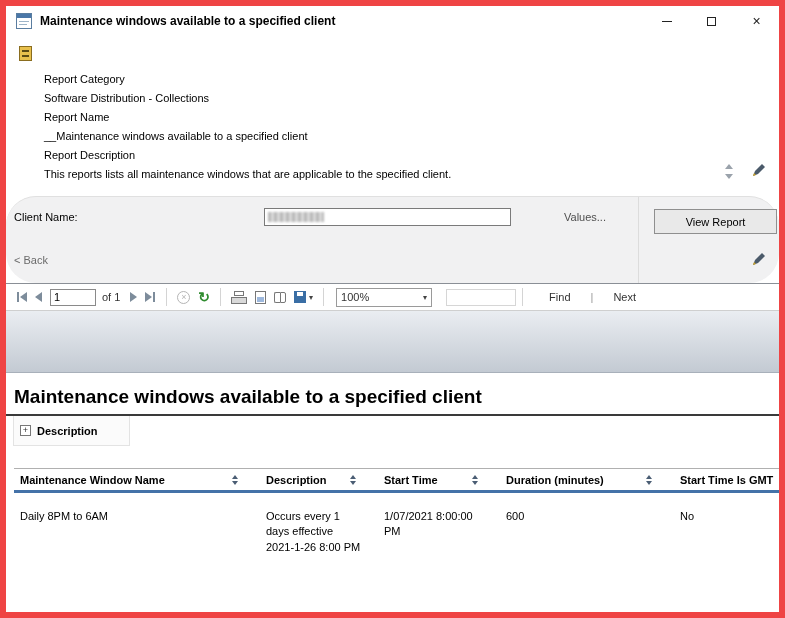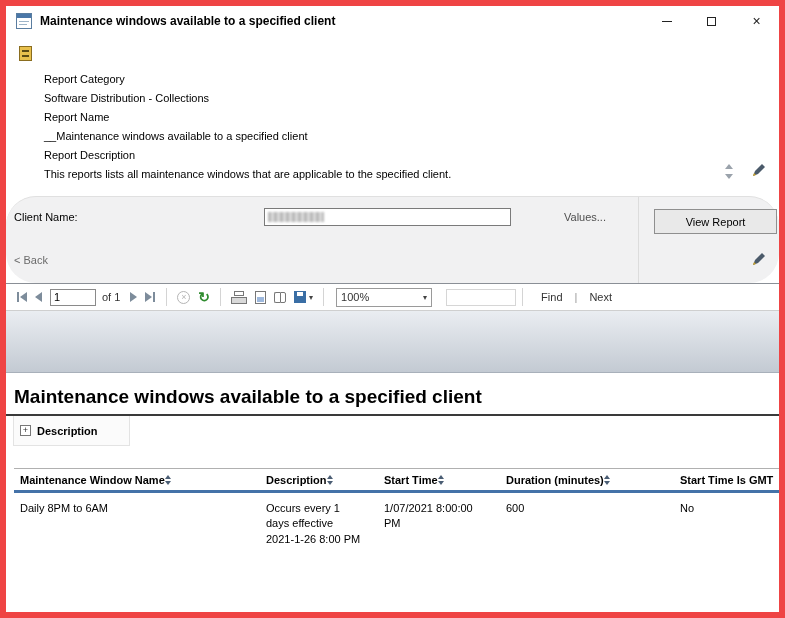--- a/index.html
+++ b/index.html
@@ -85,46 +85,46 @@
   .icon-book i { width:6px; height:11px; background:#fff; border:1px solid #777; }
   .icon-book i:first-child { border-right:none; border-radius:2px 0 0 2px; }
   .icon-book i:last-child { border-radius:0 2px 2px 0; }
   .icon-save { width:12px; height:12px; background:#3a6ea5; position:relative; }
   .icon-save i { position:absolute; top:1px; left:3px; width:6px; height:4px; background:#fff; }
   .caret { font-size:8px; color:#444; margin-left:3px; }
   .zoom-select { display:flex; align-items:center; justify-content:space-between; width:96px; height:19px;
                  border:1px solid #9a9a9a; background:#fff; padding:0 4px; margin-left:6px; }
   .find-input { width:70px; height:17px; border:1px solid #d6d6d6; margin-left:14px;
                 font-family:"Liberation Sans",sans-serif; font-size:11px; }
-  .find-link { color:#333; text-decoration:none; margin:0 12px; }
+  .find-link { color:#333; text-decoration:none; margin:0 20px; }
   .link-sep { color:#999; }
 
   .band { height:62px; background:linear-gradient(#eaedf1, #c3cad3); border-bottom:1px solid #a8b0ba; }
 
   .page { position:relative; background:#fff; height:calc(100% - 90px); overflow:hidden; }
   .report-title-wrap { padding:13px 0 6px 8px; border-bottom:2px solid #3a3a3a; }
   .report-title-wrap h1 { margin:0; font-size:19px; font-weight:bold; color:#000; }
   .desc-toggle { margin-left:7px; width:117px; height:30px; display:flex; align-items:center;
                  border:1px solid #e3e3e3; border-top:none; background:#fbfbfb; padding-left:6px; }
   .plus-box { width:11px; height:11px; border:1px solid #777; background:#fff; font-size:9px;
               line-height:9px; text-align:center; margin-right:6px; color:#333; }
   .desc-label { font-weight:bold; font-size:11px; }
 
   .rtable { margin:22px 0 0 8px; width:820px; font-size:11px; }
   .thead { display:flex; border-top:1px solid #b0b0b0; border-bottom:3px solid #4472a8;
            height:25px; align-items:center; font-weight:bold; }
-  .th { display:flex; align-items:center; padding:0 22px 0 6px; height:100%; }
+  .th { display:flex; align-items:center; justify-content:space-between; padding:0 22px 0 6px; height:100%; }
   .c1 { width:246px; } .c2 { width:118px; } .c3 { width:122px; } .c4 { width:174px; } .c5 { width:158px; }
   .sort { display:inline-flex; flex-direction:column; gap:2px; }
   .sort .su { width:0; height:0; border-left:3px solid transparent; border-right:3px solid transparent;
               border-bottom:4px solid #4a5d74; }
   .sort .sd { width:0; height:0; border-left:3px solid transparent; border-right:3px solid transparent;
               border-top:4px solid #4a5d74; }
   .trow { display:flex; padding-top:8px; }
-  .td { padding:0 14px 0 6px; line-height:1.4; color:#000; }
+  .td { padding:0 14px 0 6px; line-height:1.4; color:#000;margin-top:8px; }
 </style>
 </head>
 <body>
 
 <div class="window">
 
   <div class="titlebar">
     <span class="app-icon">
         <span class="ai-top"></span>
         <span class="ai-line"></span>

